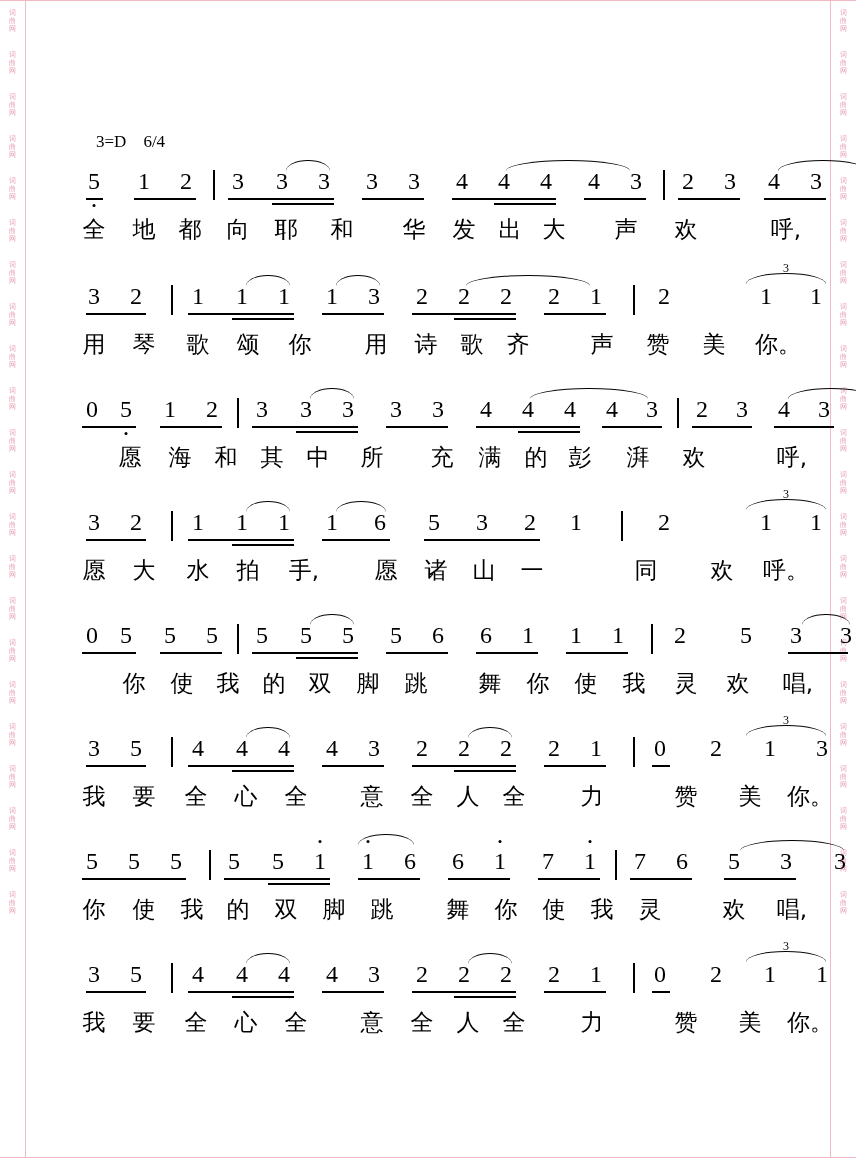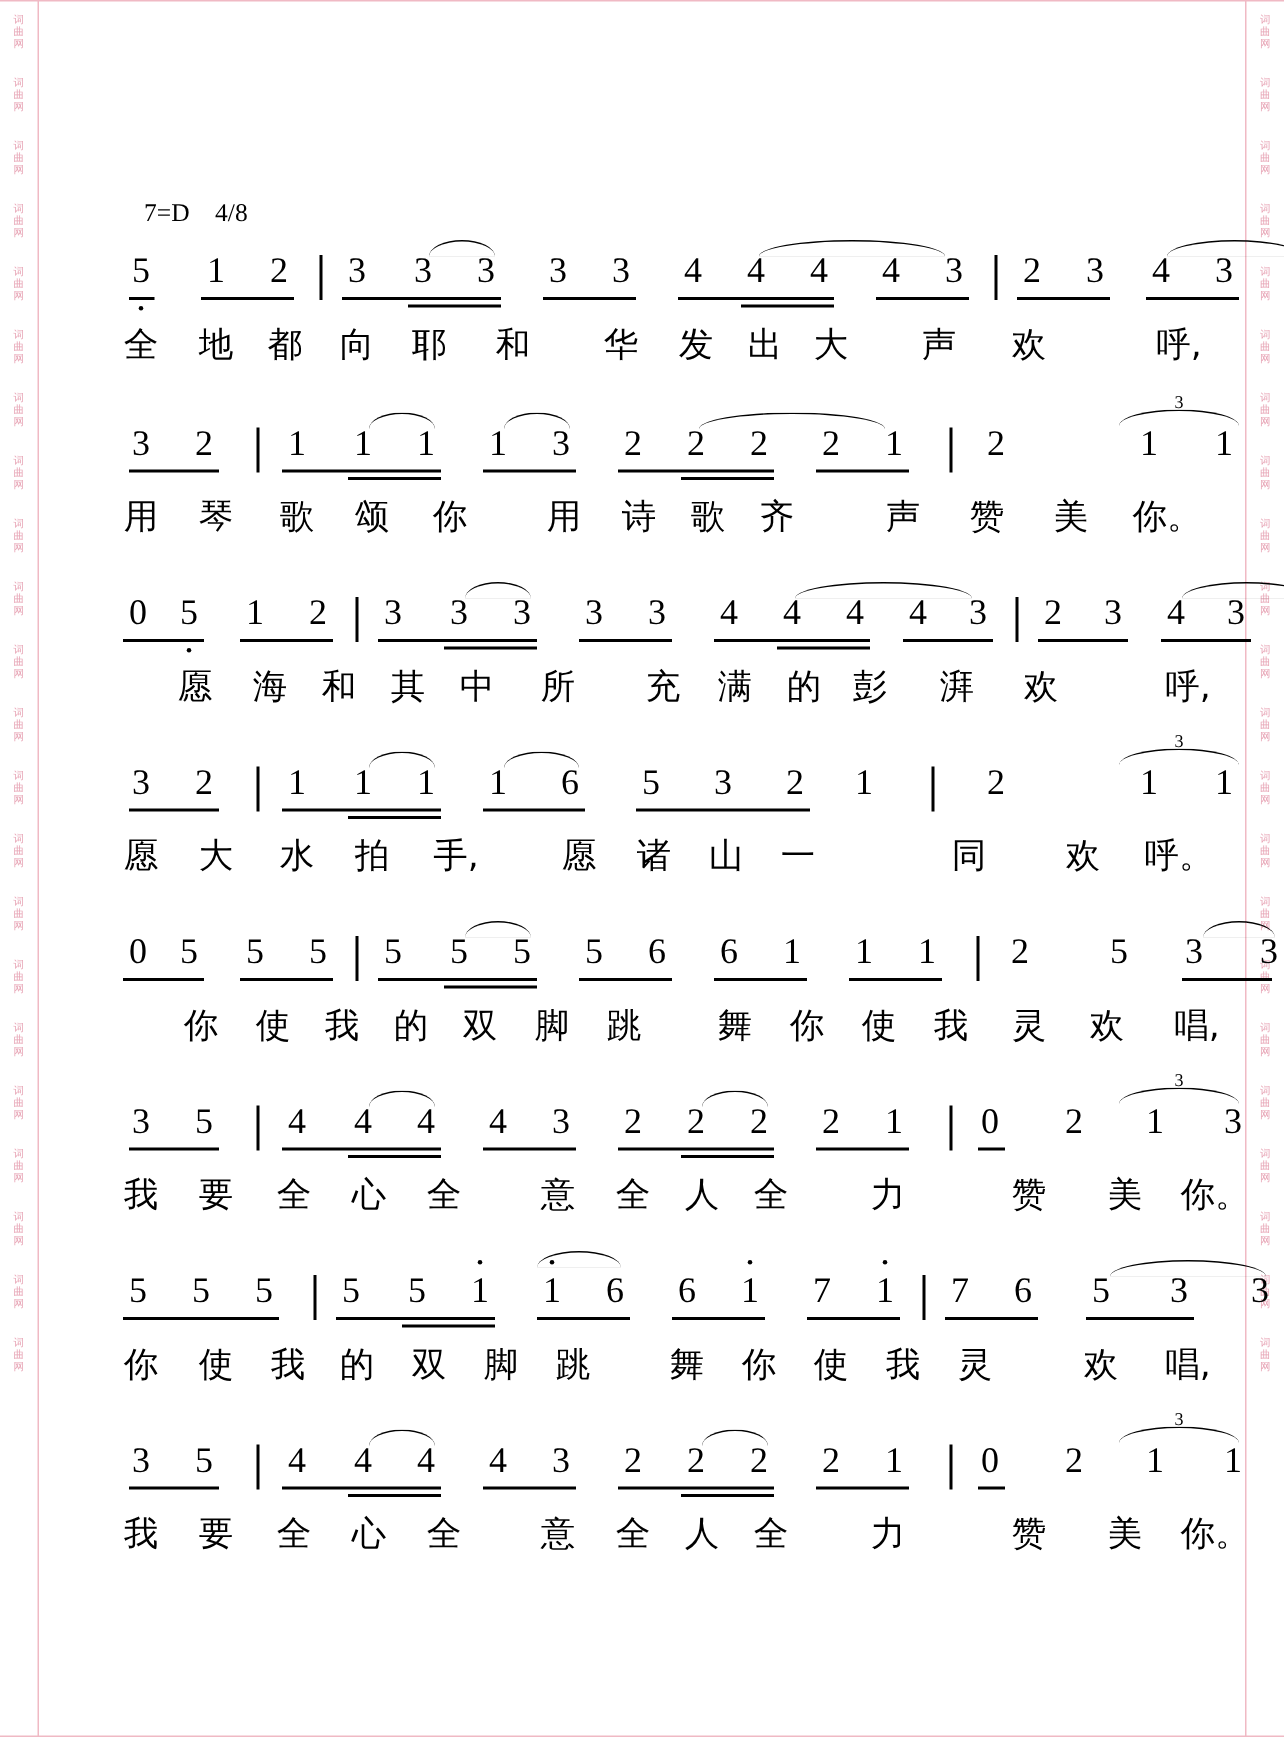--- a/index.html
+++ b/index.html
@@ -209,21 +209,21 @@
     <div class="rail-mark">词曲网</div>
     <div class="rail-mark">词曲网</div>
     <div class="rail-mark">词曲网</div>
     <div class="rail-mark">词曲网</div>
     <div class="rail-mark">词曲网</div>
     <div class="rail-mark">词曲网</div>
   </div>
 
   <div class="sheet">
 
-    <div class="meta"><span>7=D</span>&nbsp;&nbsp;&nbsp;&nbsp;<span>4/8</span></div>
+    <div class="meta"><span>3=D</span>&nbsp;&nbsp;&nbsp;&nbsp;<span>6/4</span></div>
 
     <div class="system" style="top:168px">
       <div class="notes">
         <span class="note" style="left:8px">5</span>
         <div class="beam" style="left:0px;top:30px;width:17px"></div>
         <div class="dot" style="left:8px;top:36px"></div>
         <span class="note" style="left:58px">1</span>
         <span class="note" style="left:100px">2</span>
         <div class="beam" style="left:48px;top:30px;width:62px"></div>
         <div class="bar" style="left:128px"></div>

